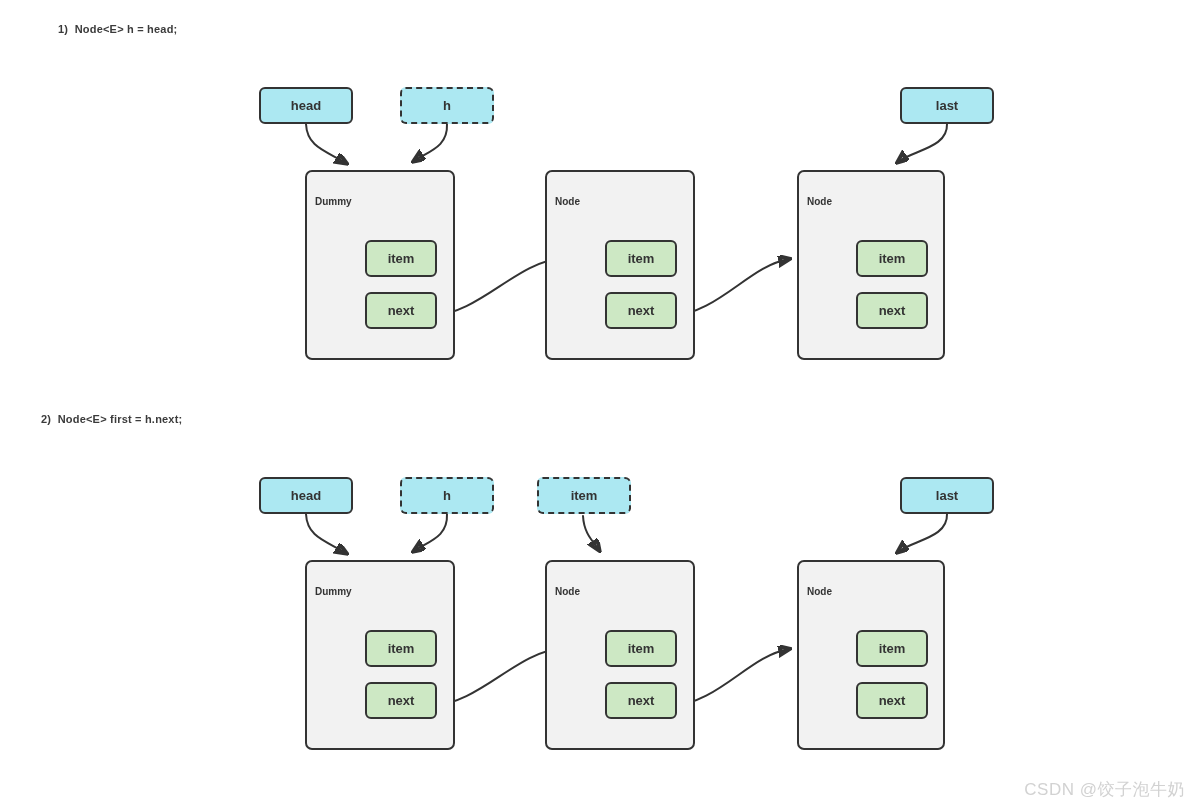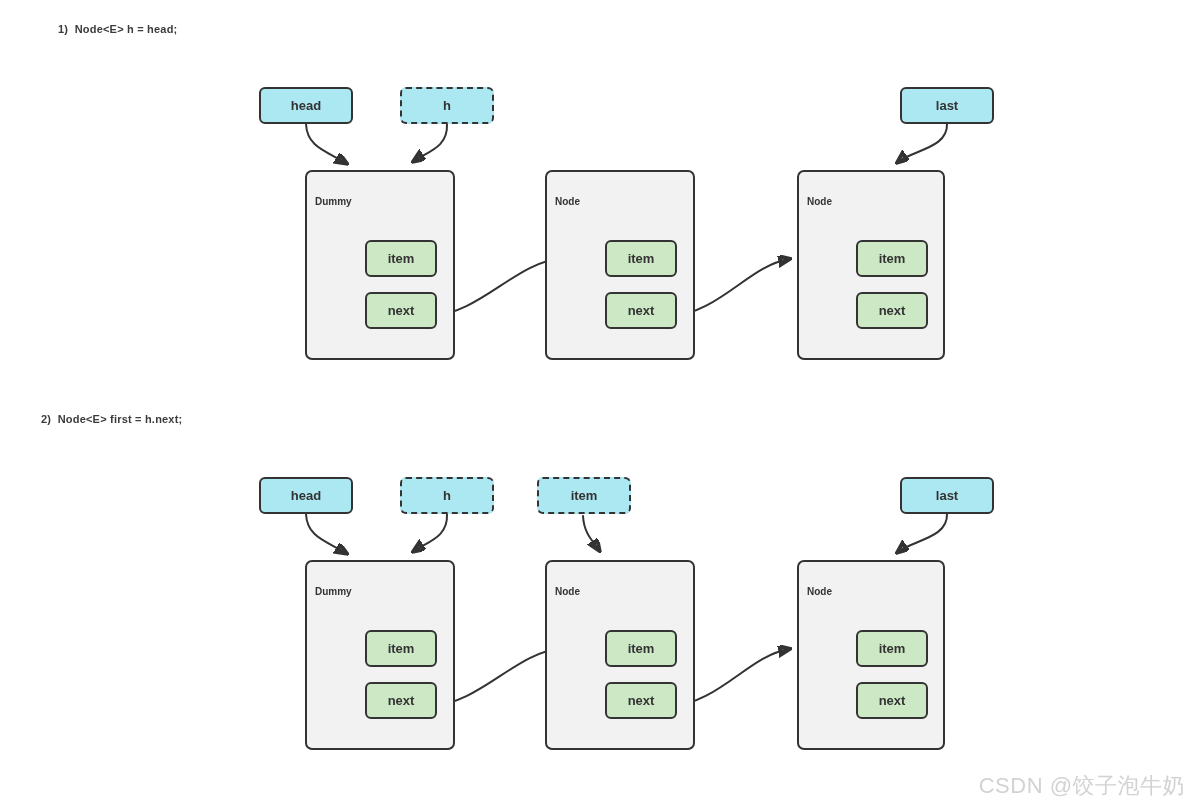--- a/index.html
+++ b/index.html
@@ -32,21 +32,21 @@
     background:#cde8c4;border:2px solid #333333;border-radius:6px;
     display:flex;align-items:center;justify-content:center;
     font-size:13px;font-weight:bold;color:#333333;margin-left:21px;
   }
   .field.f-item{top:68px;}
   .field.f-next{top:120px;}
   svg.arrows{position:absolute;left:0;top:0;width:1200px;height:807px;pointer-events:none;}
   svg.arrows path{fill:none;stroke:#333333;stroke-width:2;stroke-linecap:round;}
   .watermark{
     position:absolute;right:15px;bottom:6px;
-    font-size:22px;color:#d2d2d2;letter-spacing:0.5px;
+    font-size:17px;color:#d2d2d2;letter-spacing:0.5px;
   }
 </style>
 </head>
 <body>
 
 <div class="canvas">
 
   <svg class="arrows" viewBox="0 0 1200 807">
     <defs>
       <marker id="ah" markerWidth="7" markerHeight="6" refX="5.5" refY="2.5" orient="auto" markerUnits="strokeWidth">

